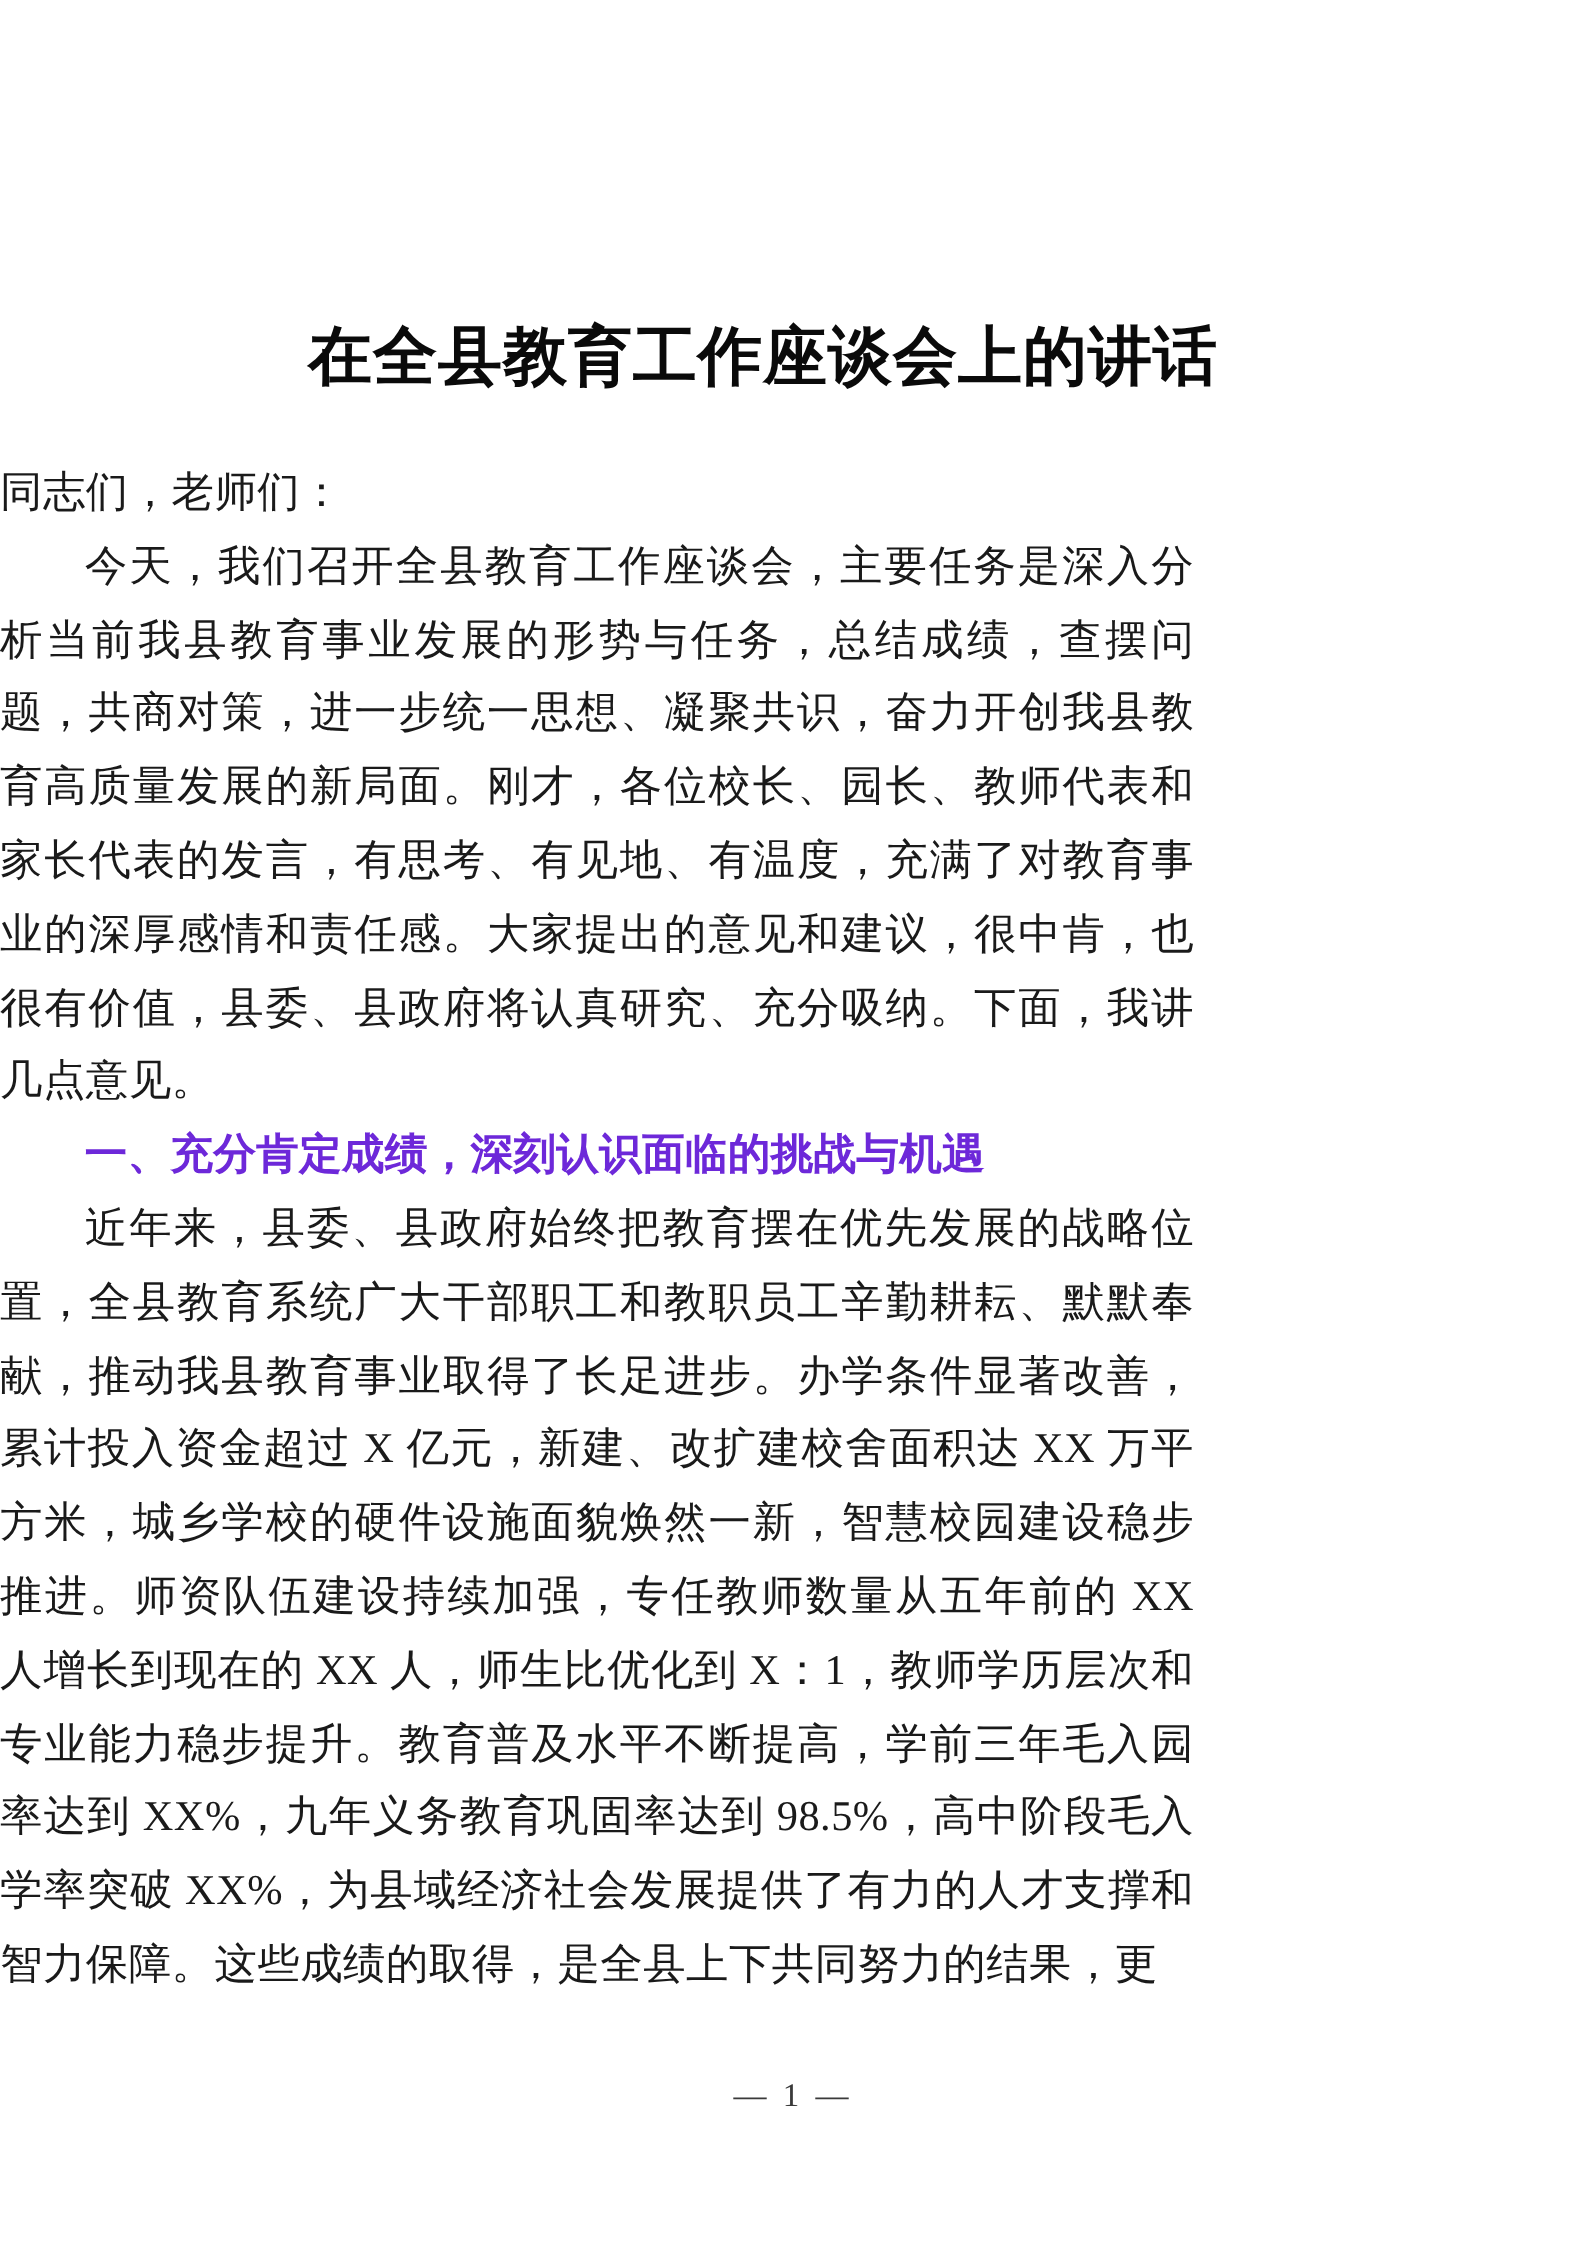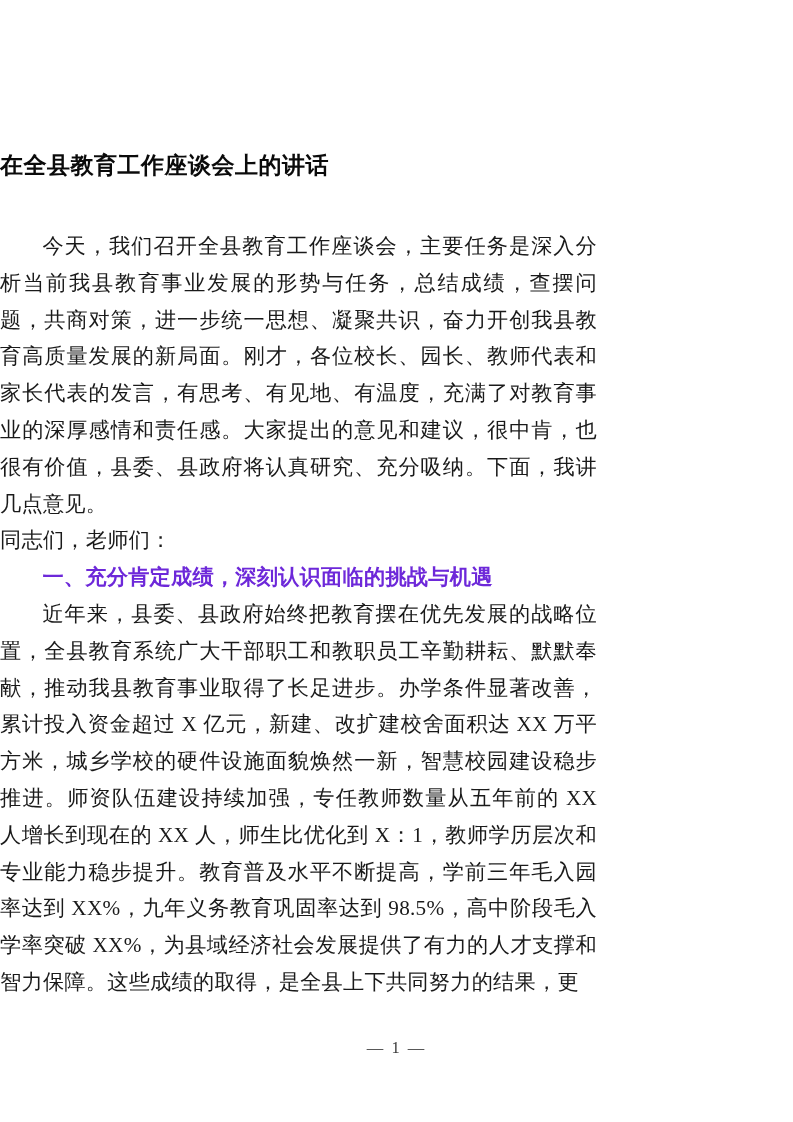--- a/index.html
+++ b/index.html
@@ -17,25 +17,25 @@
     width: 793px;
     height: 1122px;
     background: #ffffff;
     margin: 0 auto;
     overflow: hidden;
     box-sizing: border-box;
   }
   .doc-title {
     font-family: "Liberation Serif", "DejaVu Serif", serif;
     font-weight: bold;
-    font-size: 23px;
+    font-size: 32px;
     line-height: 40px;
     letter-spacing: 0.5px;
-    text-align: left;
-    margin: 0;
+    text-align: right;
+    margin: 12px;
     padding: 0;
     position: absolute;
     top: 146px;
     left: 0;
     width: 597px;
     white-space: nowrap;
     color: #0a0a0a;
   }
   .body-block {
     position: absolute;
@@ -84,23 +84,23 @@
 </style>
 </head>
 <body>
 
 <div class="page">
 
   <h1 class="doc-title">在全县教育工作座谈会上的讲话</h1>
 
   <div class="body-block">
 
+    <p class="para">同志们，老师们：</p>
+
     <p class="para indent">今天，我们召开全县教育工作座谈会，主要任务是深入分析当前我县教育事业发展的形势与任务，总结成绩，查摆问题，共商对策，进一步统一思想、凝聚共识，奋力开创我县教育高质量发展的新局面。刚才，各位校长、园长、教师代表和家长代表的发言，有思考、有见地、有温度，充满了对教育事业的深厚感情和责任感。大家提出的意见和建议，很中肯，也很有价值，县委、县政府将认真研究、充分吸纳。下面，我讲几点意见。</p>
-
-    <p class="para">同志们，老师们：</p>
 
     <p class="heading">一、充分肯定成绩，深刻认识面临的挑战与机遇</p>
 
     <p class="para indent">近年来，县委、县政府始终把教育摆在优先发展的战略位置，全县教育系统广大干部职工和教职员工辛勤耕耘、默默奉献，推动我县教育事业取得了长足进步。办学条件显著改善，累计投入资金超过 X 亿元，新建、改扩建校舍面积达 XX 万平方米，城乡学校的硬件设施面貌焕然一新，智慧校园建设稳步推进。师资队伍建设持续加强，专任教师数量从五年前的 XX 人增长到现在的 XX 人，师生比优化到 X：1，教师学历层次和专业能力稳步提升。教育普及水平不断提高，学前三年毛入园率达到 XX%，九年义务教育巩固率达到 98.5%，高中阶段毛入学率突破 XX%，为县域经济社会发展提供了有力的人才支撑和智力保障。这些成绩的取得，是全县上下共同努力的结果，更</p>
 
   </div>
 
   <div class="footer">
     <span>— 1 —</span>
   </div>

